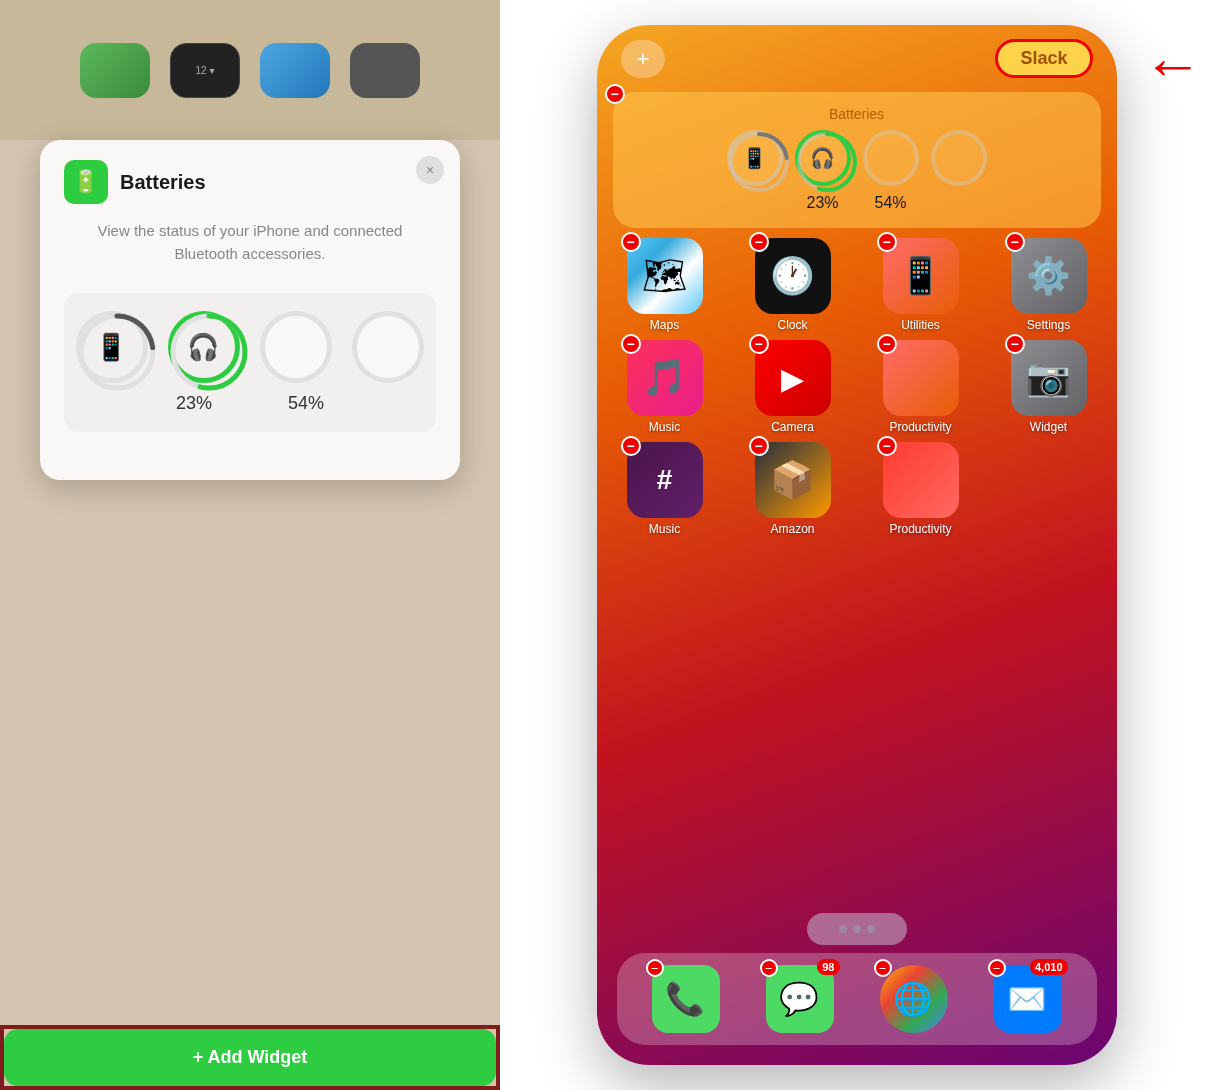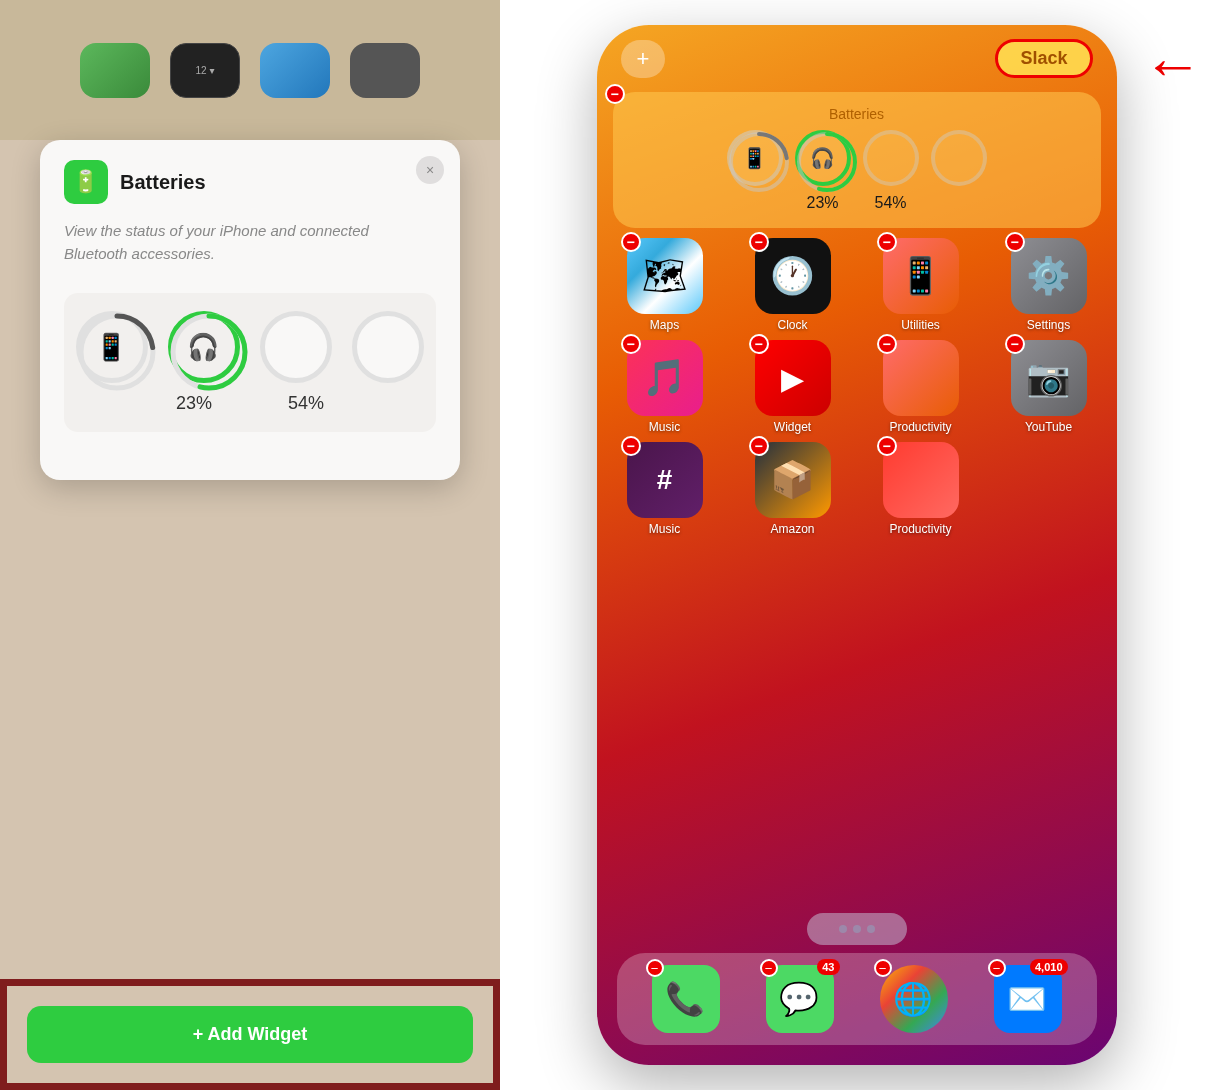--- a/index.html
+++ b/index.html
@@ -94,24 +94,23 @@
       font-size: 28px;
       font-weight: 700;
       color: #1a1a1a;
       margin-bottom: 8px;
       text-align: center;
     }
 
     .widget-description {
       font-size: 15px;
       color: #888;
-      text-align: left;
+      text-align: center;
       line-height: 1.5;
       margin-bottom: 28px;
-      font-style: italic;
     }
 
     .battery-preview {
       background: #f2f0ee;
       border-radius: 14px;
       padding: 18px;
       display: flex;
       flex-direction: column;
       align-items: center;
       margin-bottom: 24px;
@@ -181,22 +180,21 @@
       cursor: pointer;
       display: flex;
       align-items: center;
       justify-content: center;
       gap: 8px;
     }
 
     .add-widget-wrapper {
       position: absolute;
       bottom: 0; left: 0; right: 0;
-      padding: 20px;
-      border: 7px solid #7f1d1d;
+      border: 4px solid #7f1d1d;
     }
 
     
     .right-panel {
       flex: 1;
       height: 1090px;
       background: white;
       display: flex;
       align-items: center;
       justify-content: center;
@@ -584,40 +582,40 @@
           <div class="app-remove-dot red">−</div>
           <div class="app-icon app-music">🎵</div>
         </div>
         <span class="app-label">Music</span>
       </div>
       <div class="app-item">
         <div class="app-icon-wrap">
           <div class="app-remove-dot red">−</div>
           <div class="app-icon app-youtube" style="color:white;font-size:30px;">▶</div>
         </div>
-        <span class="app-label">Widget</span>
+        <span class="app-label">Camera</span>
       </div>
       <div class="app-item">
         <div class="app-icon-wrap">
           <div class="app-remove-dot red">−</div>
           <div class="app-icon app-entertainment" style="display:grid;grid-template-columns:1fr 1fr;gap:3px;padding:8px;">
             <div style="background:rgba(255,255,255,0.3);border-radius:3px;"></div>
             <div style="background:rgba(255,255,255,0.3);border-radius:3px;"></div>
             <div style="background:rgba(255,255,255,0.3);border-radius:3px;"></div>
             <div style="background:rgba(255,255,255,0.3);border-radius:3px;"></div>
           </div>
         </div>
         <span class="app-label">Productivity</span>
       </div>
       <div class="app-item">
         <div class="app-icon-wrap">
           <div class="app-remove-dot red">−</div>
           <div class="app-icon app-camera">📷</div>
         </div>
-        <span class="app-label">YouTube</span>
+        <span class="app-label">Widget</span>
       </div>
     </div>
 
     <div class="app-grid second-row">
       <div class="app-item">
         <div class="app-icon-wrap">
           <div class="app-remove-dot red">−</div>
           <div class="app-icon app-slack" style="color:white;font-weight:bold;font-size:28px;">#</div>
         </div>
         <span class="app-label">Music</span>
@@ -650,21 +648,21 @@
     </div>
 
     <div class="phone-dock">
       <div class="dock-item">
         <div class="dock-remove red">−</div>
         <div class="dock-icon" style="background:#4cd964;">📞</div>
       </div>
       <div class="dock-item">
         <div class="dock-remove red">−</div>
         <div class="dock-icon" style="background:#4cd964;">💬</div>
-        <div class="dock-badge">43</div>
+        <div class="dock-badge">98</div>
       </div>
       <div class="dock-item">
         <div class="dock-remove red">−</div>
         <div class="dock-icon" style="background:linear-gradient(135deg,#fbbc04,#ea4335,#34a853,#4285f4);border-radius:50%;">🌐</div>
       </div>
       <div class="dock-item">
         <div class="dock-remove red">−</div>
         <div class="dock-icon" style="background:#007aff;">✉️</div>
         <div class="dock-badge">4,010</div>
       </div>

